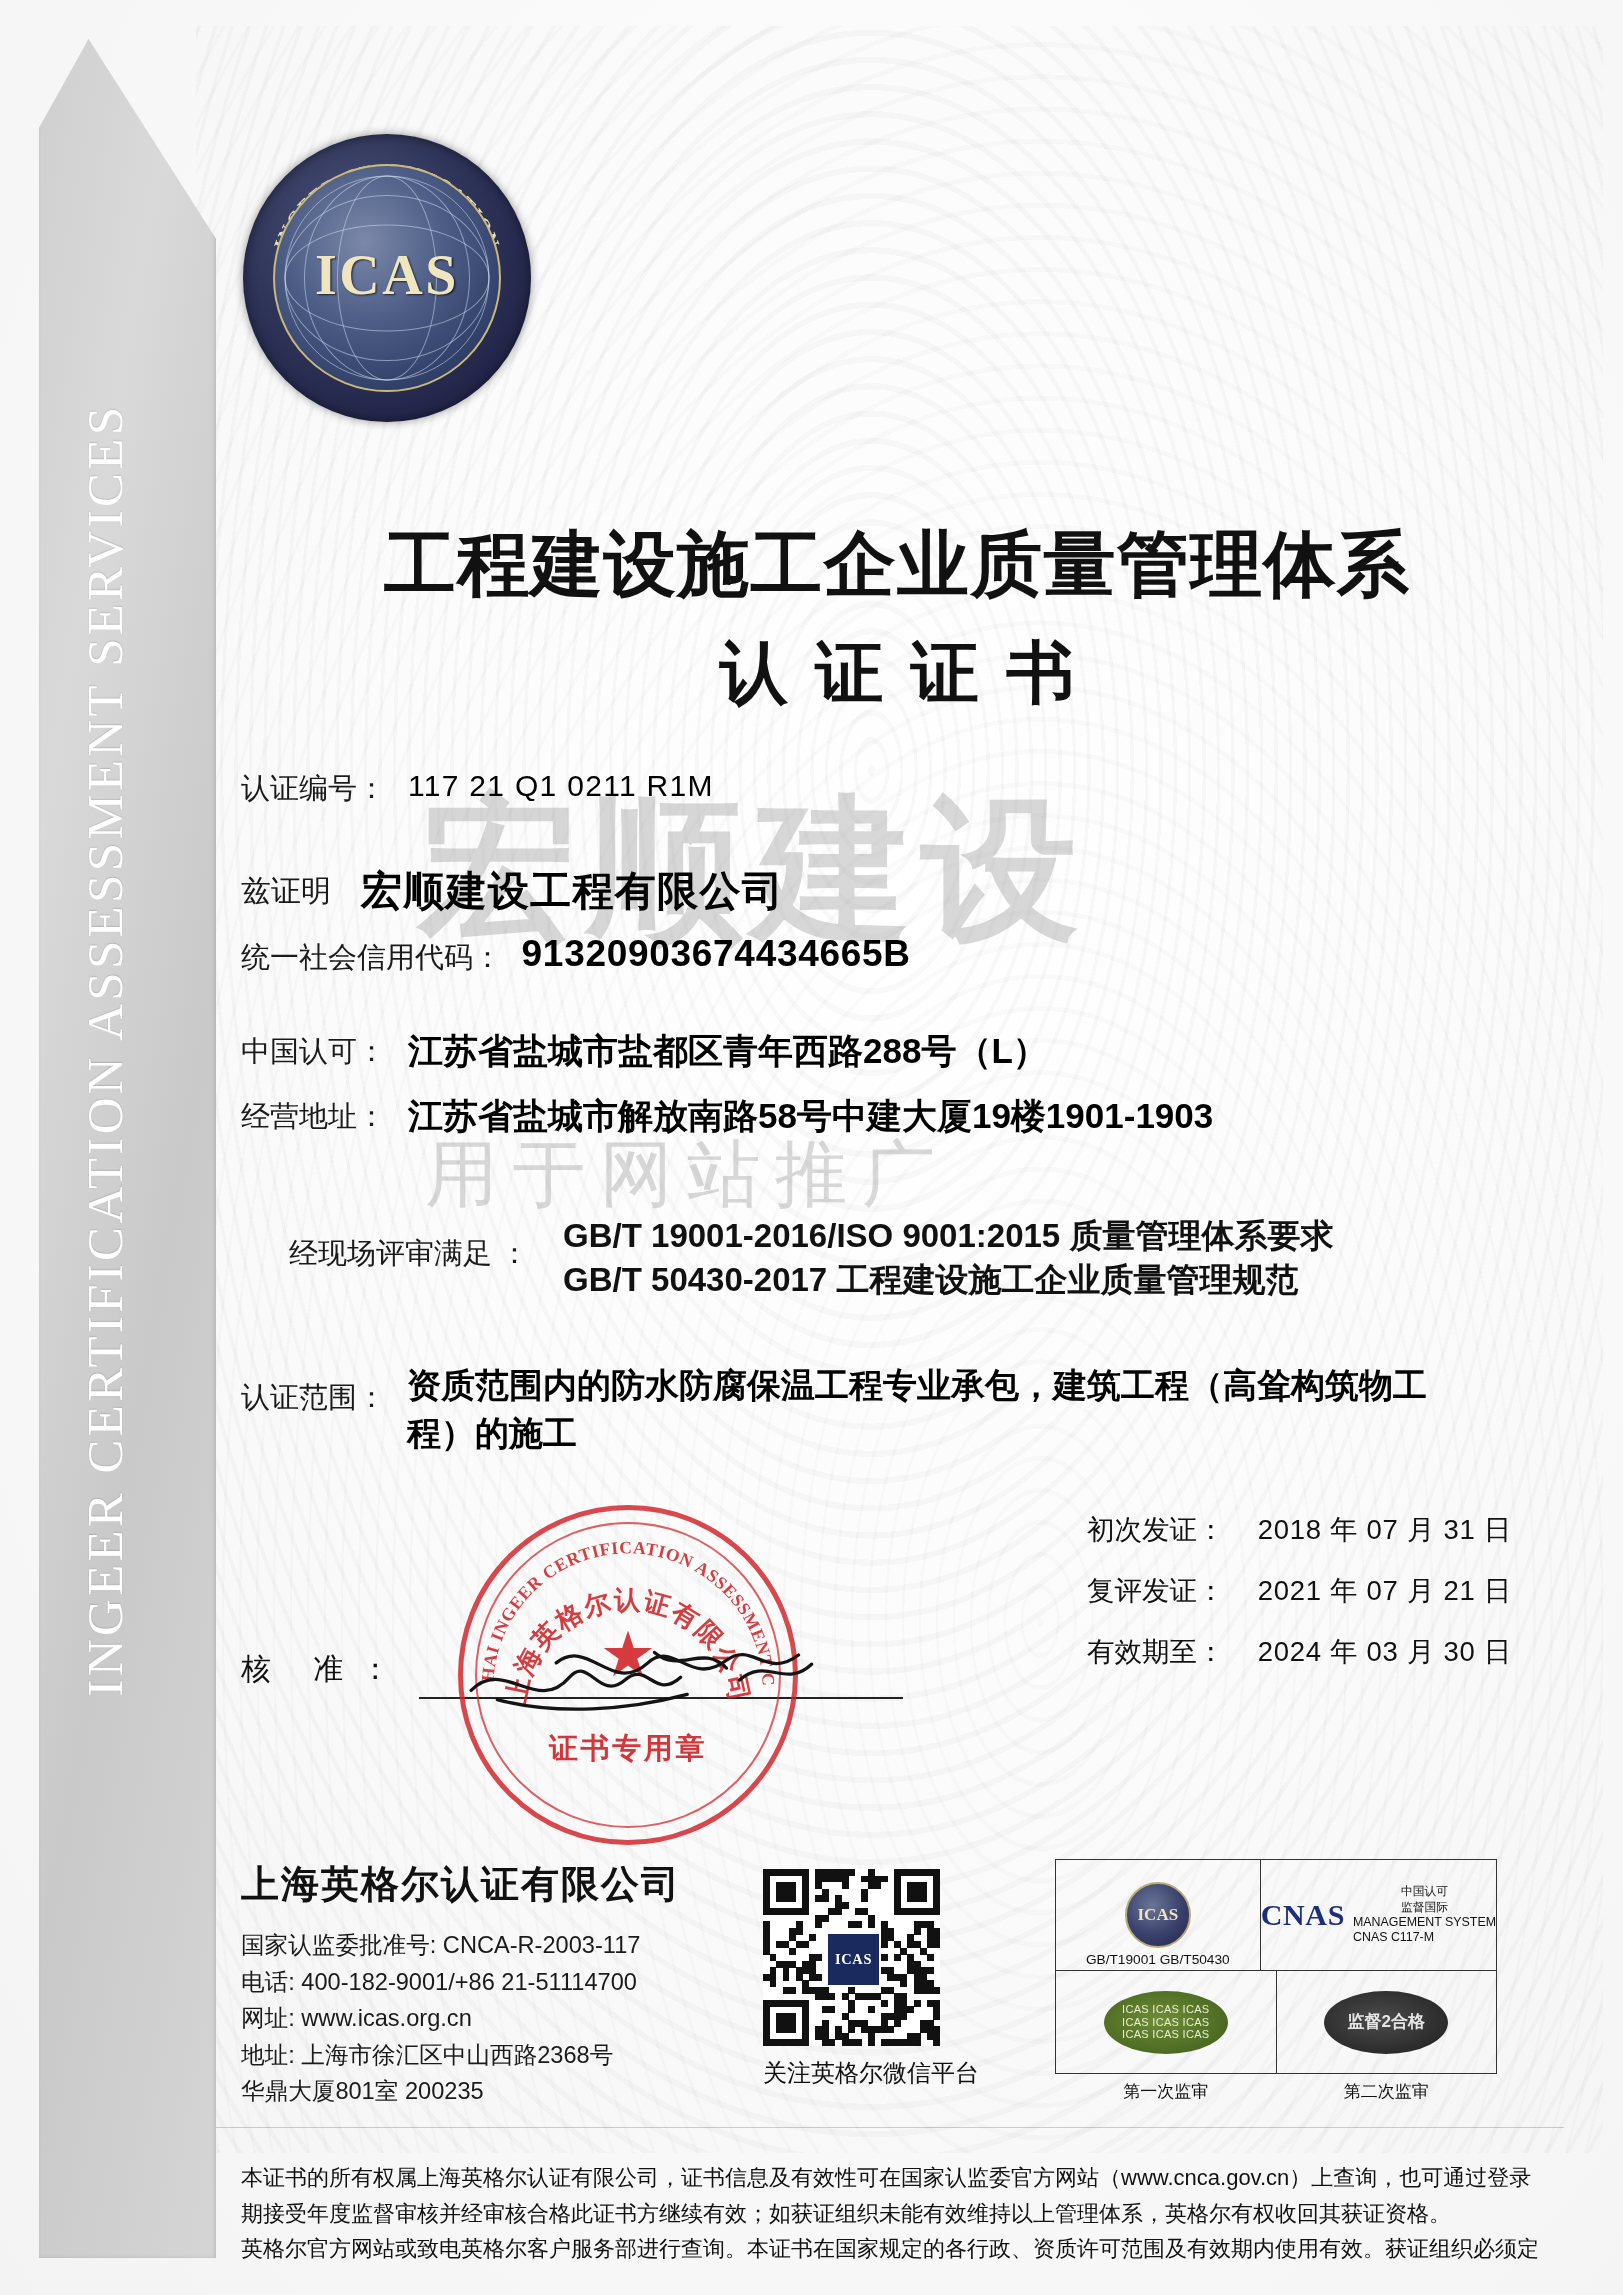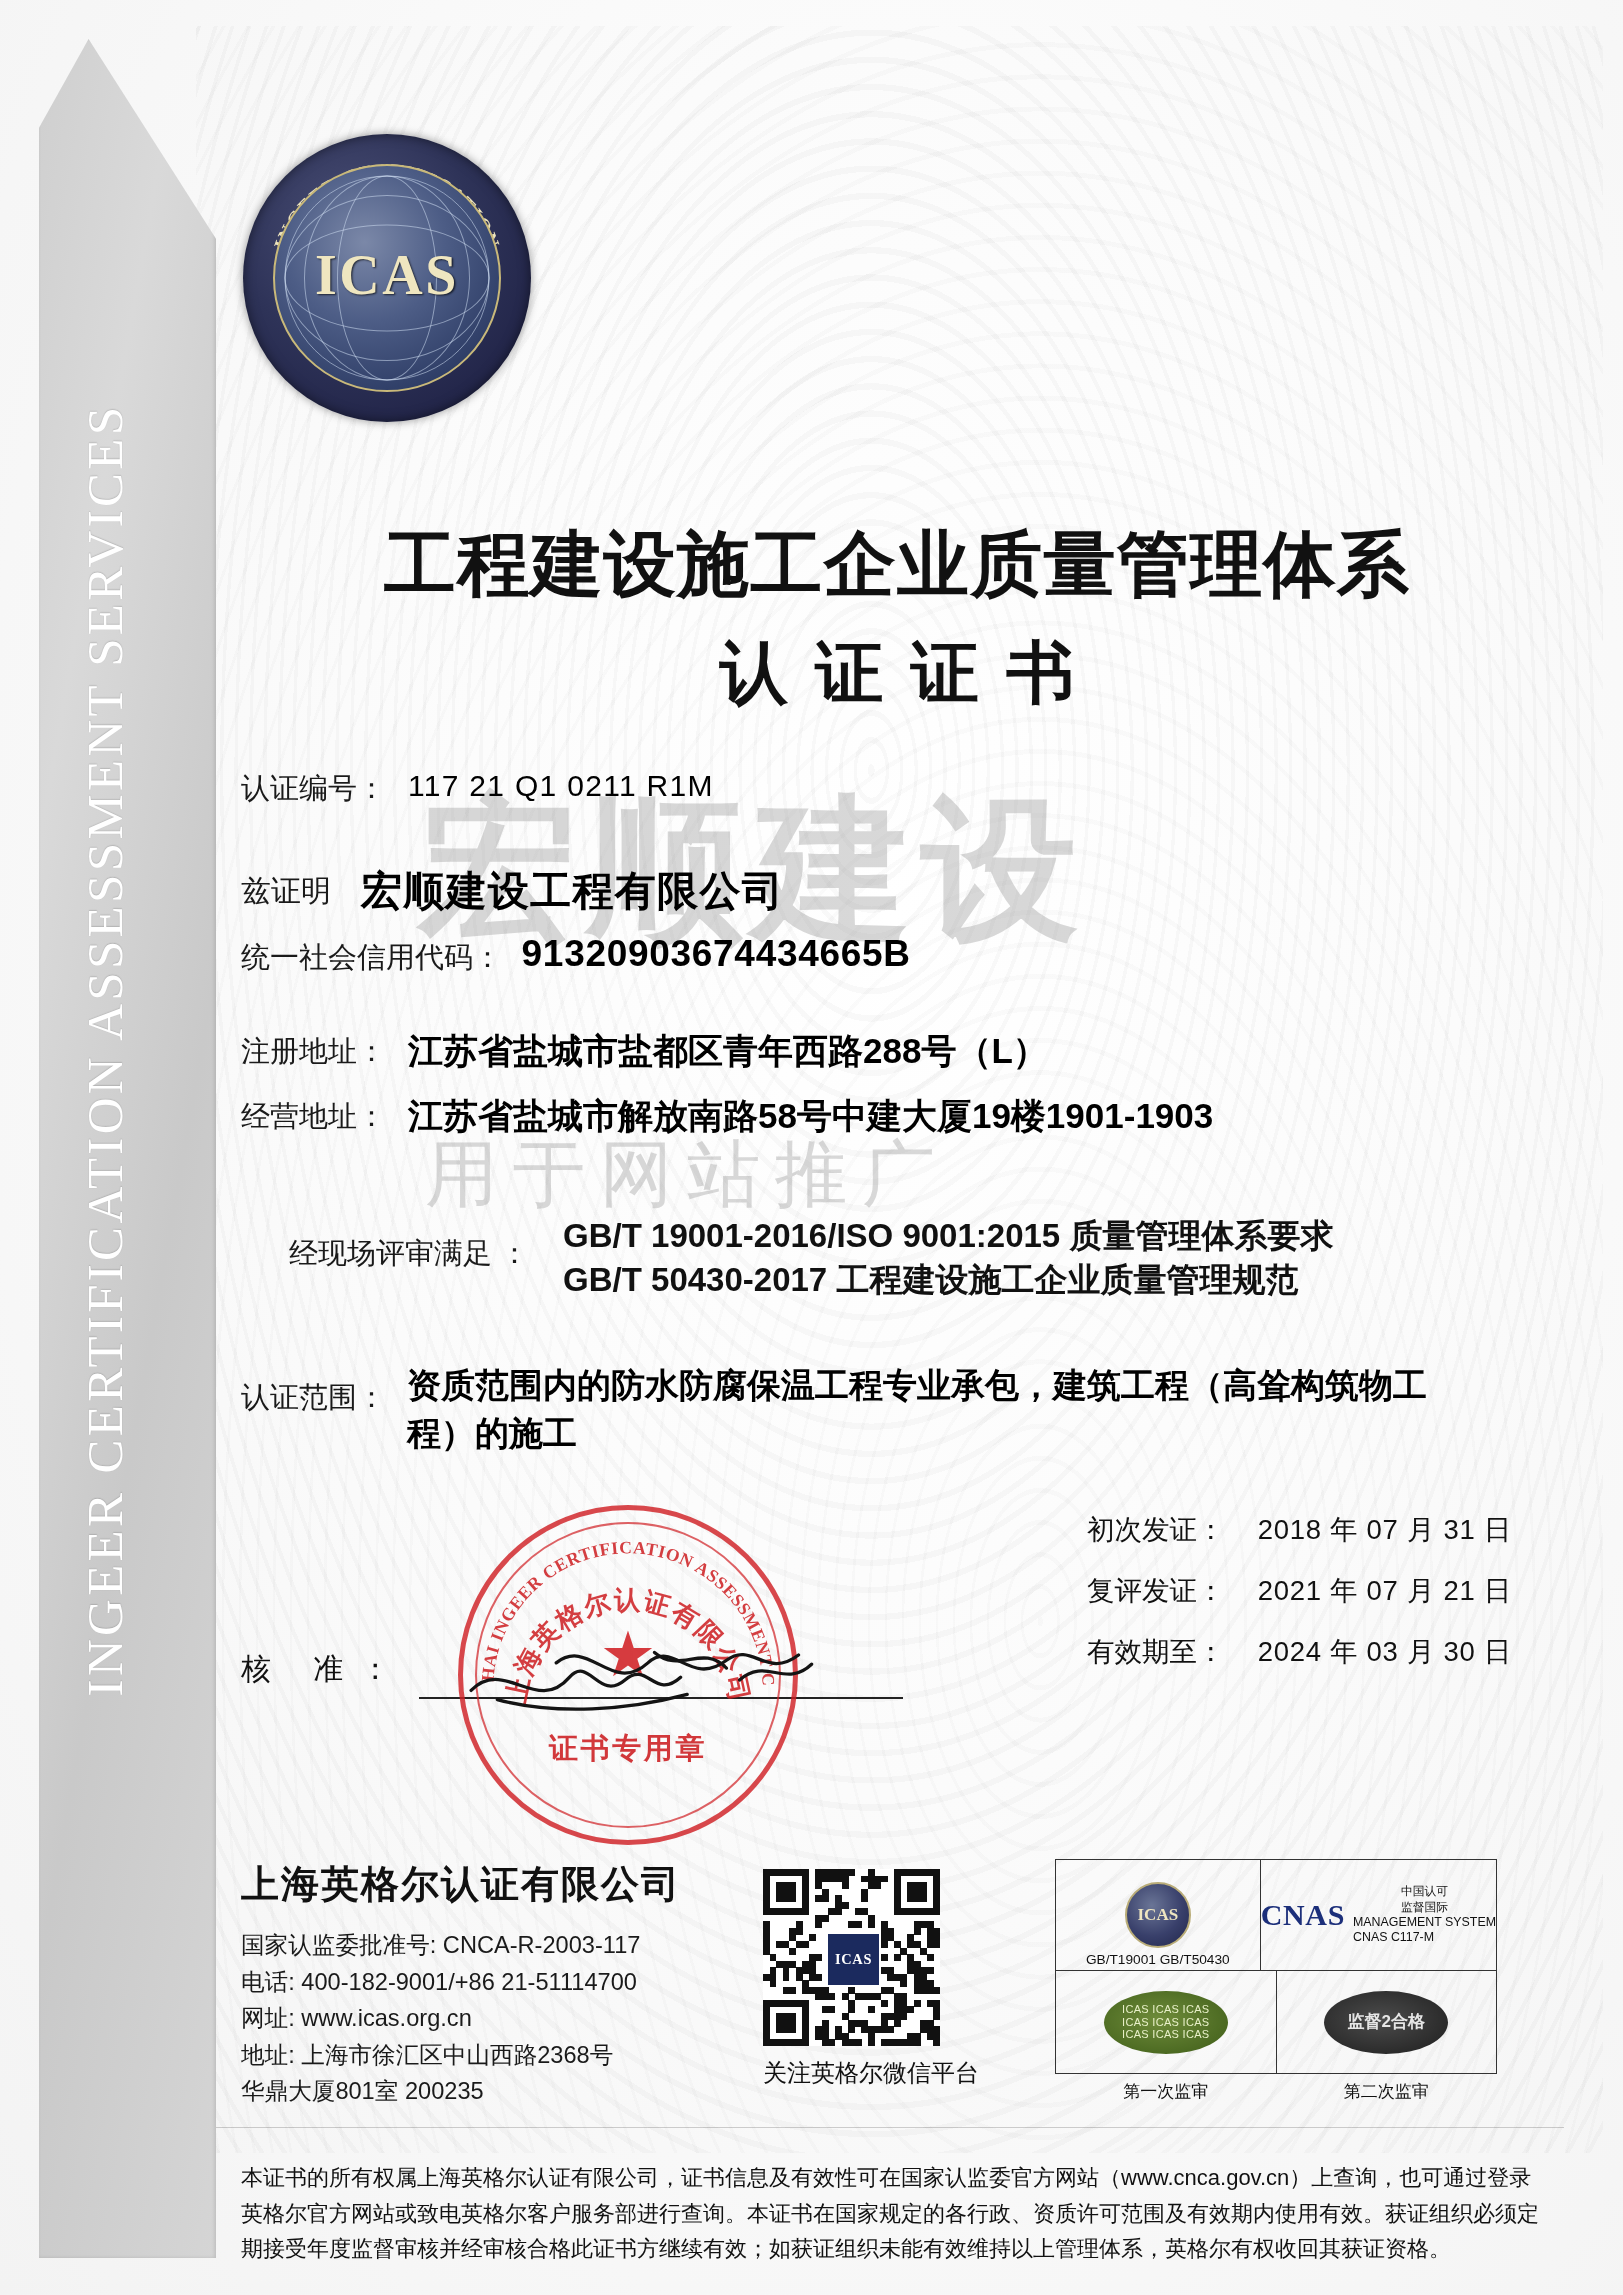--- a/index.html
+++ b/index.html
@@ -536,21 +536,21 @@
     <span class="flabel">兹证明</span>
     <span class="fvalue bold">宏顺建设工程有限公司</span>
   </div>
 
   <div class="field" id="credit">
     <span class="flabel">统一社会信用代码：</span>
     <span class="fvalue bold">91320903674434665B</span>
   </div>
 
   <div class="field" id="reg-addr">
-    <span class="flabel">注册地址：</span>
+    <span class="flabel">中国认可：</span>
     <span class="fvalue bold">江苏省盐城市盐都区青年西路288号（L）</span>
   </div>
 
   <div class="field" id="biz-addr">
     <span class="flabel">经营地址：</span>
     <span class="fvalue bold">江苏省盐城市解放南路58号中建大厦19楼1901-1903</span>
   </div>
 
   <div class="field" id="standards">
     <span class="flabel">经现场评审满足 ：</span>
@@ -957,18 +957,18 @@
       <div class="cell">
         <div class="stamp-oval stamp-dark">监督2合格</div>
         <div class="cap">第二次监审</div>
       </div>
     </div>
   </div>
 
   <div class="sep-line"></div>
   <div class="legal">
     <div>本证书的所有权属上海英格尔认证有限公司，证书信息及有效性可在国家认监委官方网站（www.cnca.gov.cn）上查询，也可通过登录</div>
+    <div>期接受年度监督审核并经审核合格此证书方继续有效；如获证组织未能有效维持以上管理体系，英格尔有权收回其获证资格。</div>
     <div>英格尔官方网站或致电英格尔客户服务部进行查询。本证书在国家规定的各行政、资质许可范围及有效期内使用有效。获证组织必须定</div>
-    <div>期接受年度监督审核并经审核合格此证书方继续有效；如获证组织未能有效维持以上管理体系，英格尔有权收回其获证资格。</div>
   </div>
 
 </div>
 
 
 </body></html>

